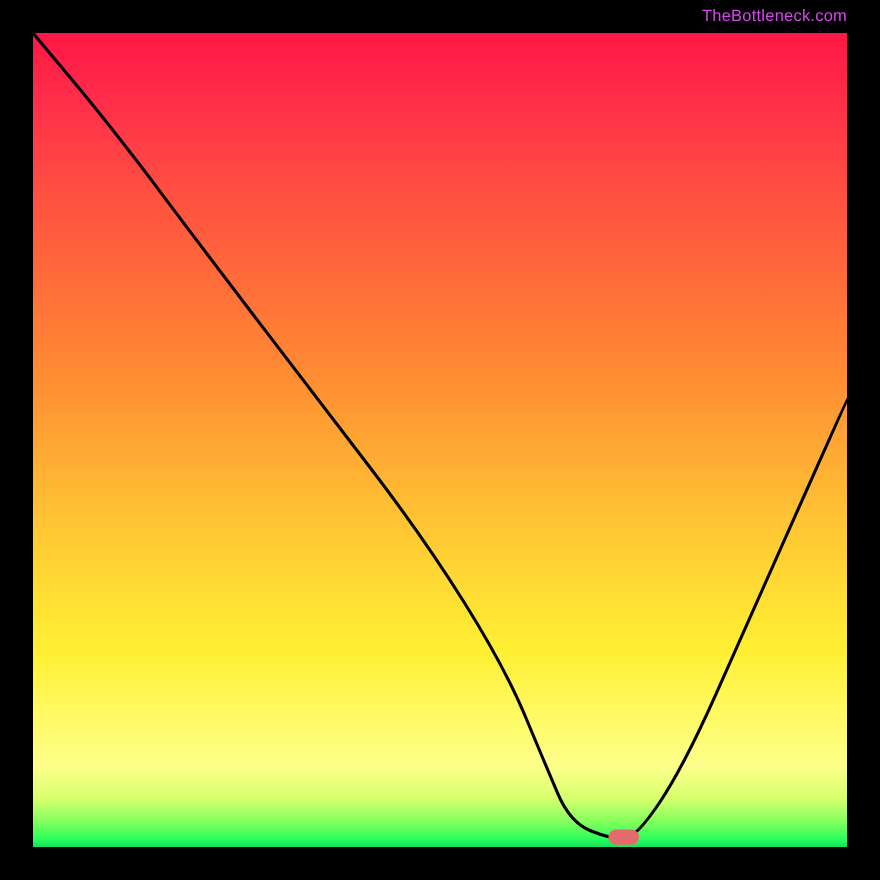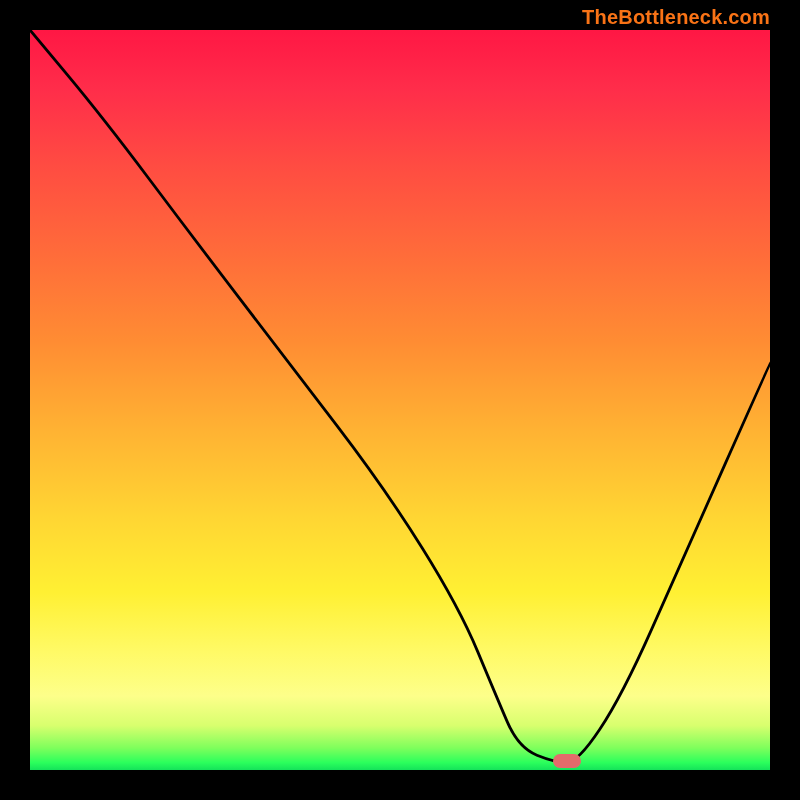--- a/index.html
+++ b/index.html
@@ -64,24 +64,23 @@
     width: 28px;
     height: 14px;
     border-radius: 7px;
     background: #e36b6b;
     transform: translate(-50%, -50%);
   }
   .watermark {
     position: absolute;
     top: 6px;
     right: 30px;
-    color: #f97316;
-    font-size: 20px;
+    color: #d946ef;
+    font-size: 15px;
     letter-spacing: 0.2px;
-    font-weight: bold;
   }
 </style>
 </head>
 <body>
 
 <div class="watermark">TheBottleneck.com</div>
 
 <div class="chart-frame">
   <div class="plot-area"></div>
 

